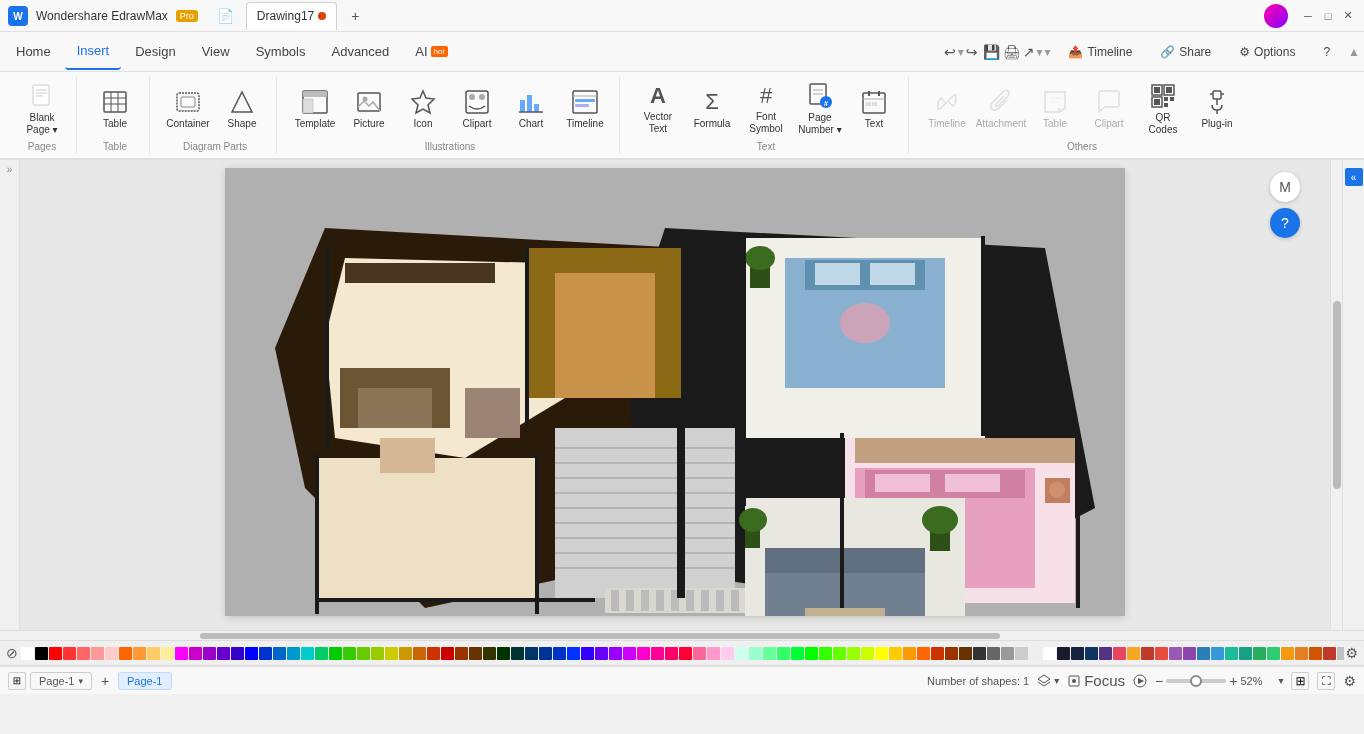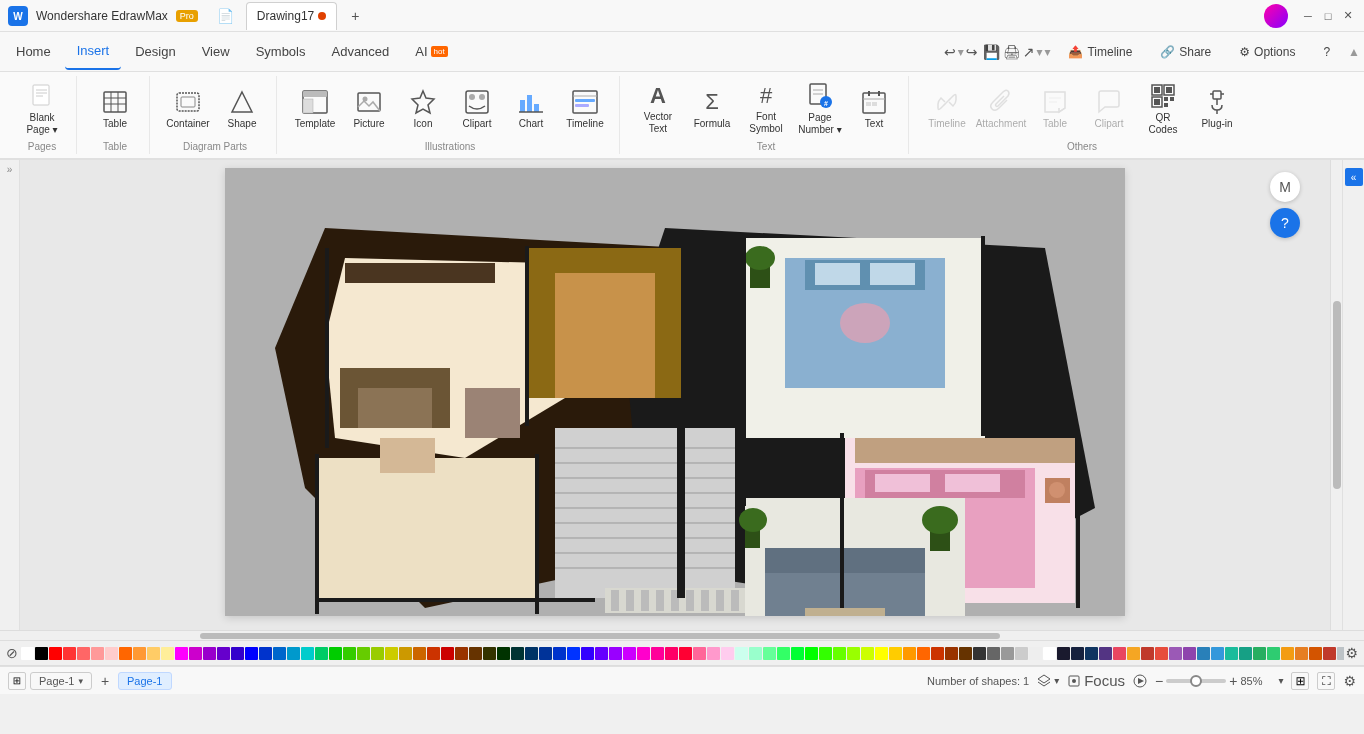--- a/index.html
+++ b/index.html
@@ -849,20 +849,20 @@
           <circle cx="7" cy="7" r="6" fill="none" stroke="#555" stroke-width="1"></circle>
           <polygon points="5,4 11,7 5,10" fill="#555"></polygon>
         </svg>
     </div>
     <div class="zoom-ctrl">
       <span style="cursor:pointer;font-size:14px;">−</span>
       <div class="zoom-slider">
         <div class="zoom-thumb"></div>
       </div>
       <span style="cursor:pointer;font-size:14px;">+</span>
-      <span style="min-width:35px;cursor:pointer;">85%</span>
+      <span style="min-width:35px;cursor:pointer;">52%</span>
       <span style="font-size:10px;cursor:pointer;">▾</span>
     </div>
     <div style="width:18px;height:18px;border:1px solid #ccc;border-radius:2px;display:flex;align-items:center;justify-content:center;cursor:pointer;">⊞</div>
     <div style="width:18px;height:18px;border:1px solid #ccc;border-radius:2px;display:flex;align-items:center;justify-content:center;cursor:pointer;">⛶</div>
     <div class="settings-icon">⚙</div>
   </div>
 </div>
 
 </body></html>

